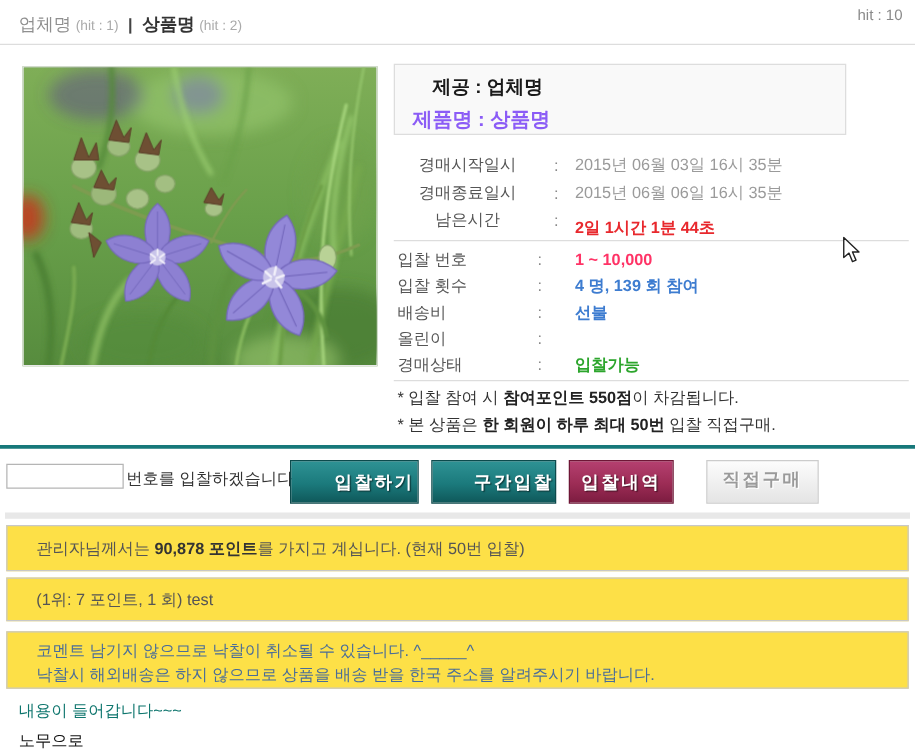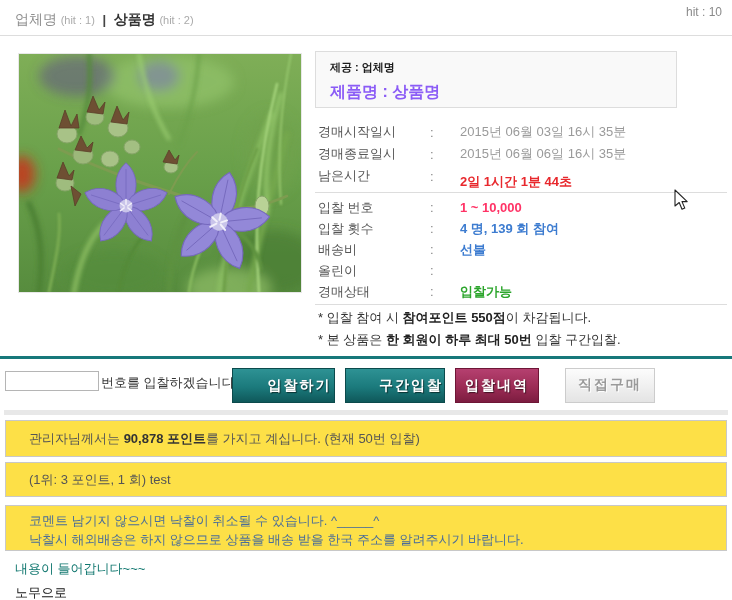--- a/index.html
+++ b/index.html
@@ -14,28 +14,28 @@
   .company{color:#8f8f8f;font-size:14px;}
   .hits{color:#aaa;font-size:11px;}
   .sep{color:#444;font-weight:bold;margin:0 4px;}
   .product{color:#333;font-weight:bold;font-size:14px;}
   .header-right{position:absolute;right:10px;top:5px;font-size:12px;color:#8a8a8a;}
   
   .photo{position:absolute;left:18px;top:53px;width:282px;height:238px;border:1px solid #e8e8e8;background:#6a9d4a;}
   
   .infobox{position:absolute;left:315px;top:51px;width:362px;height:57px;box-sizing:border-box;
     background:#f9f9f9;border:1px solid #ddd;padding:8px 14px;}
-  .provider{font-size:11px;font-weight:bold;color:#1a1a1a;}
+  .provider{font-size:15px;font-weight:bold;color:#1a1a1a;margin-left:16px;}
   .pname{font-size:16px;font-weight:bold;color:#8b5cf6;margin-top:7px;}
   
   .dgroup{position:absolute;left:318px;width:409px;font-size:13px;}
   .dgroup1{top:121px;}
   .dgroup2{top:197px;}
   .drow{display:flex;align-items:center;}
-  .dgroup1 .drow{height:22px;}
+  .dgroup1 .drow{height:22px;text-align:center;}
   .dgroup2 .drow{height:21px;}
   .dlabel{width:112px;color:#555;}
   .dcolon{width:30px;color:#888;}
   .v-gray{color:#9a9a9a;}
   .v-red{color:#e8282d;font-weight:bold;margin-top:12px;}
   .v-pink{color:#ff3366;font-weight:bold;}
   .v-blue{color:#3d7cd0;font-weight:bold;}
   .v-green{color:#2ca52c;font-weight:bold;}
   .dline{position:absolute;left:315px;width:412px;height:0;border-top:1px solid #ddd;}
   .dline1{top:192px;}
@@ -265,42 +265,42 @@
   <div class="drow">
     <span class="dlabel">경매상태</span>
     <span class="dcolon">:</span>
     <span class="v-green">입찰가능</span>
   </div>
 </div>
 <div class="dline dline2"></div>
 
 <div class="notes">
   <div><span>* 입찰 참여 시 </span><b>참여포인트 550점</b><span>이 차감됩니다.</span></div>
-  <div><span>* 본 상품은 </span><b>한 회원이 하루 최대 50번</b><span> 입찰 구간입찰.</span></div>
+  <div><span>* 본 상품은 </span><b>한 회원이 하루 최대 50번</b><span> 입찰 직접구매.</span></div>
 </div>
 
 <div class="teal-line"></div>
 
 <input class="bid-input" type="text" value="" style="">
 <div class="bid-label">번호를 입찰하겠습니다.</div>
 <div class="btn btn-teal btn1">입찰하기</div>
 <div class="btn btn-teal btn2">구간입찰</div>
 <div class="btn btn-maroon btn3">입찰내역</div>
 <div class="btn btn-gray btn4">직접구매</div>
 
 <div class="gray-strip"></div>
 
 <div class="msgbox box1">
   <span>관리자님께서는 </span><b>90,878 포인트</b><span>를 가지고 계십니다. (현재 50번 입찰)</span>
 </div>
 <div class="msgbox box2">
-  <span>(1위: 3 포인트, 1 회) test</span>
+  <span>(1위: 7 포인트, 1 회) test</span>
 </div>
 <div class="msgbox box3">
-  <div>코멘트 남기지 않으시면 낙찰이 취소될 수 있습니다. ^_____^</div>
+  <div>코멘트 남기지 않으므로 낙찰이 취소될 수 있습니다. ^_____^</div>
   <div>낙찰시 해외배송은 하지 않으므로 상품을 배송 받을 한국 주소를 알려주시기 바랍니다.</div>
 </div>
 
 <div class="bottom1">내용이 들어갑니다~~~</div>
 <div class="bottom2">노무으로</div>
 
 <svg class="cursor" viewBox="0 0 15 22">
   <path d="M1,1 L1,17 L5.2,13.5 L8,20.3 L10.8,19.1 L8,12.6 L13.2,12.6 Z" fill="#fff" stroke="#222" stroke-width="1.1" stroke-linejoin="round"></path>
 </svg>
 

